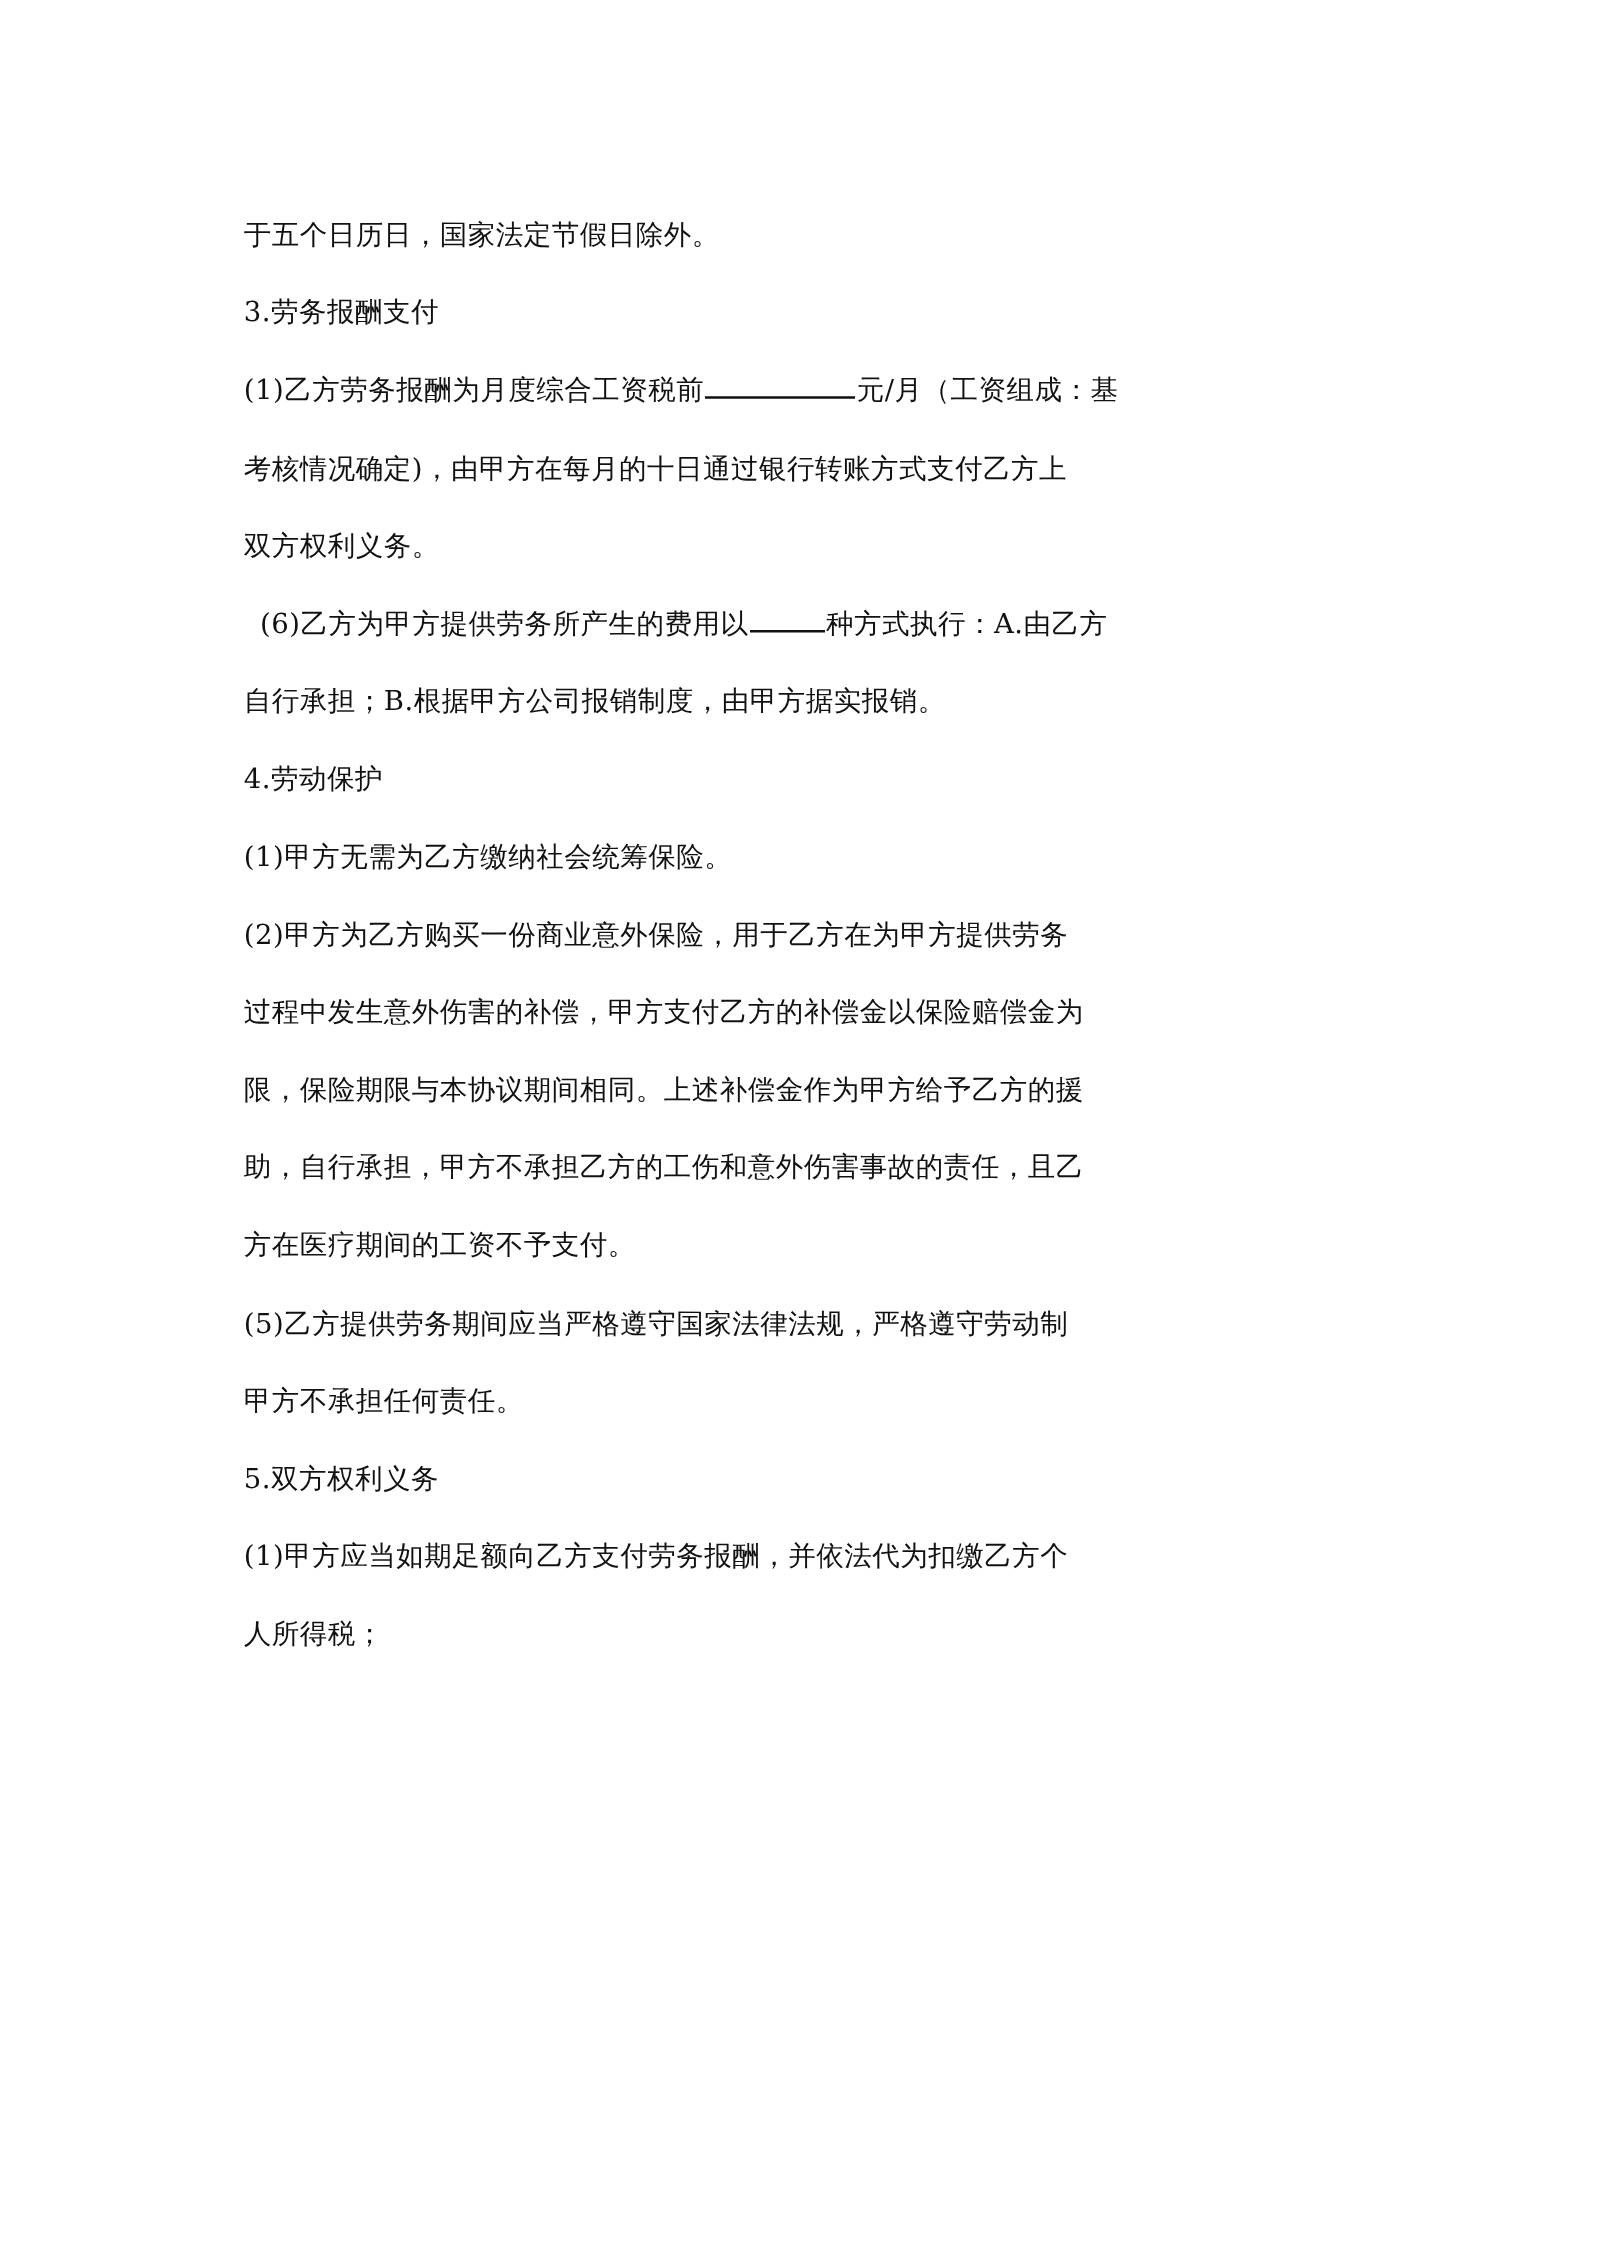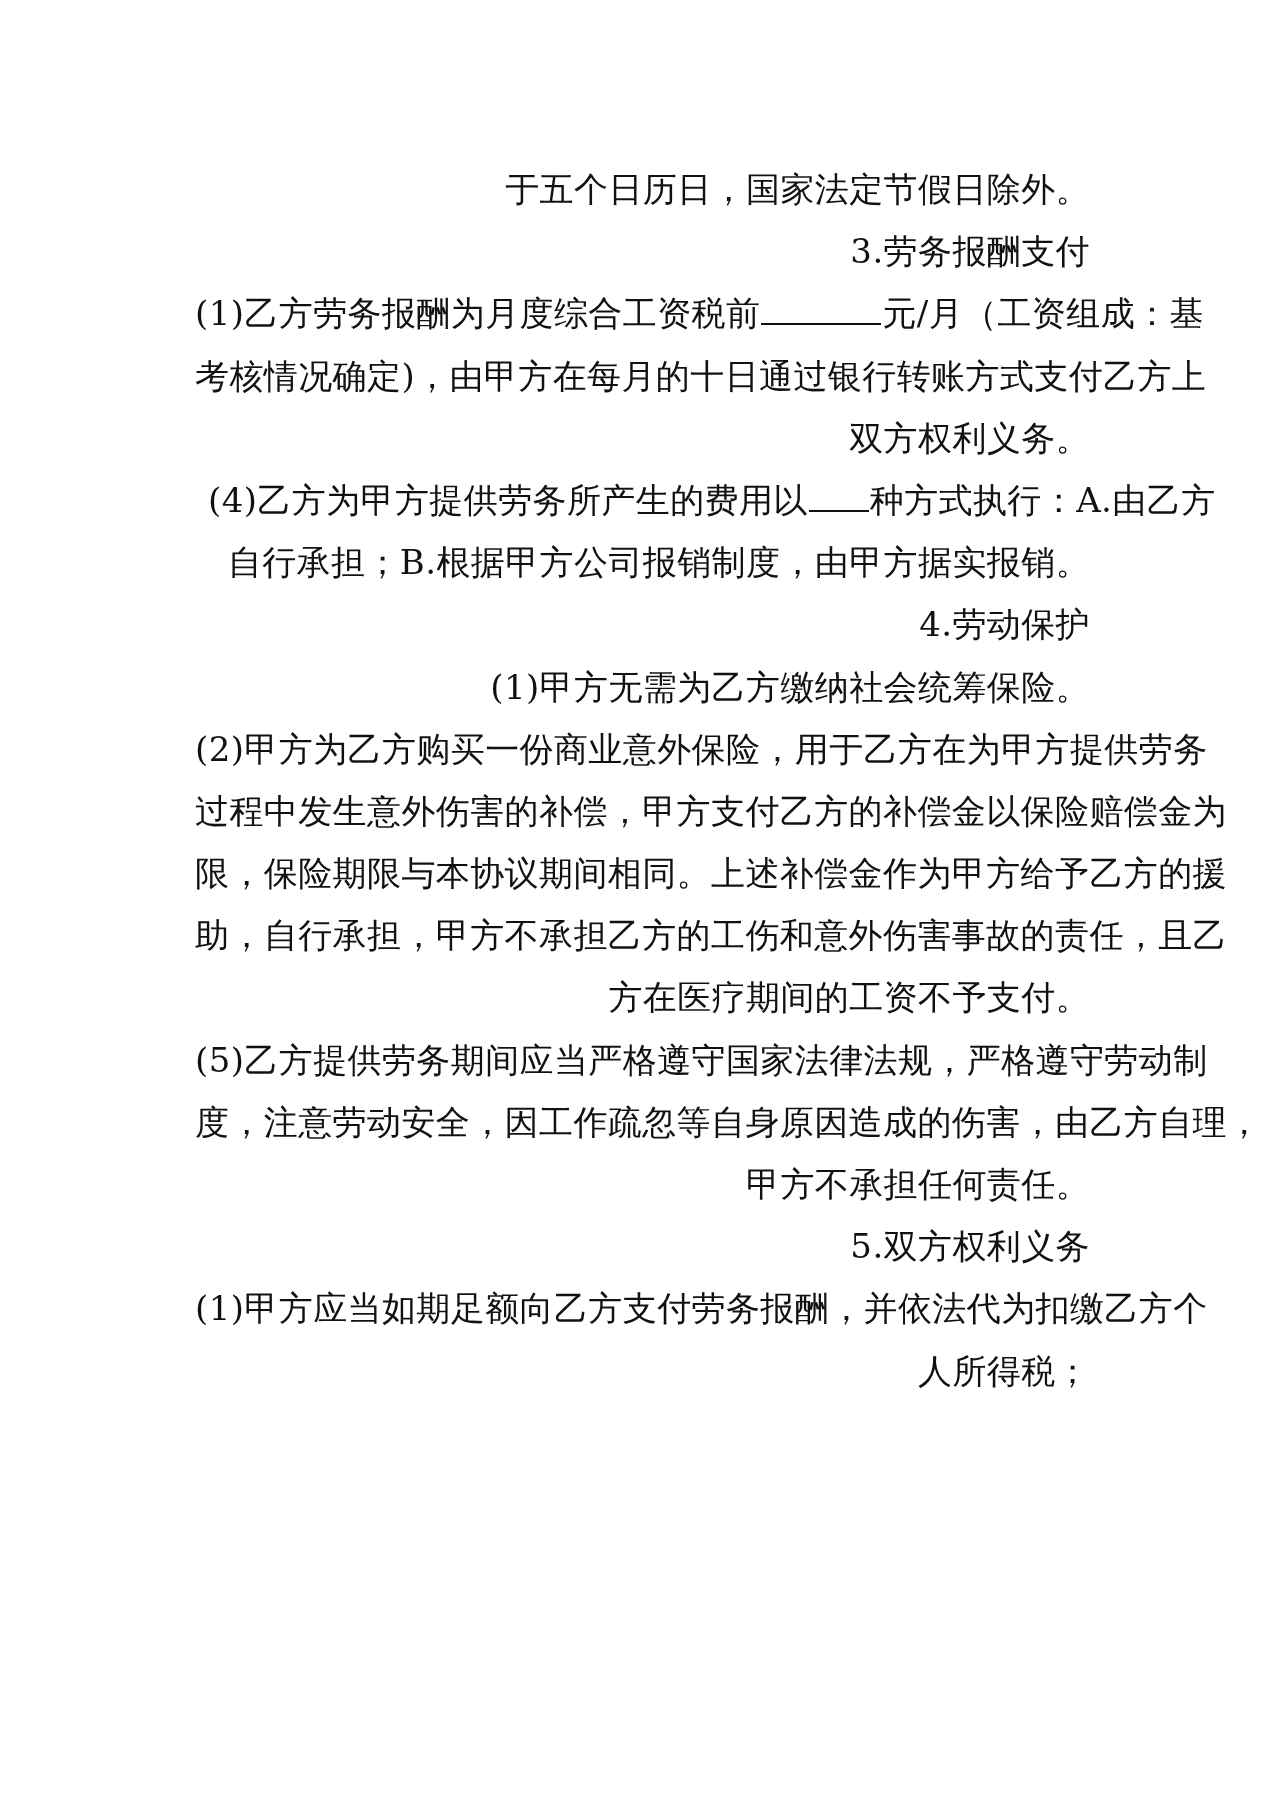--- a/index.html
+++ b/index.html
@@ -12,24 +12,23 @@
       height: 1810px;
       position: relative;
       overflow: hidden;
     }
     .page {
       position: absolute;
       left: 195px;
       top: 158px;
       width: 895px;
       font-family: "DejaVu Serif", "Liberation Serif", serif;
-      font-size: 34px;
+      font-size: 22px;
       line-height: 62.2px;
       color: #111111;
-      text-align: right;
     }
     .line {
       display: block;
       white-space: nowrap;
       height: 62.2px;
       letter-spacing: 0.4px;
     }
     .indent-half {
       padding-left: 13px;
     }
@@ -46,28 +45,27 @@
   </style>
 </head>
 <body>
 
 <div class="page">
   <span class="line">于五个日历日，国家法定节假日除外。</span>
   <span class="line heading">3.劳务报酬支付</span>
   <span class="line"><span>(1)乙方劳务报酬为月度综合工资税前</span><span class="blank blank-long"></span><span>元/月（工资组成：基</span></span>
   <span class="line">考核情况确定)，由甲方在每月的十日通过银行转账方式支付乙方上</span>
   <span class="line">双方权利义务。</span>
-  <span class="line indent-half"><span>(4)乙方为甲方提供劳务所产生的费用以</span><span class="blank blank-short"></span><span>种方式执行：A.由乙方</span></span>
+  <span class="line indent-half"><span>(6)乙方为甲方提供劳务所产生的费用以</span><span class="blank blank-short"></span><span>种方式执行：A.由乙方</span></span>
   <span class="line">自行承担；B.根据甲方公司报销制度，由甲方据实报销。</span>
   <span class="line heading">4.劳动保护</span>
   <span class="line">(1)甲方无需为乙方缴纳社会统筹保险。</span>
   <span class="line">(2)甲方为乙方购买一份商业意外保险，用于乙方在为甲方提供劳务</span>
   <span class="line">过程中发生意外伤害的补偿，甲方支付乙方的补偿金以保险赔偿金为</span>
   <span class="line">限，保险期限与本协议期间相同。上述补偿金作为甲方给予乙方的援</span>
   <span class="line">助，自行承担，甲方不承担乙方的工伤和意外伤害事故的责任，且乙</span>
   <span class="line">方在医疗期间的工资不予支付。</span>
   <span class="line">(5)乙方提供劳务期间应当严格遵守国家法律法规，严格遵守劳动制</span>
-  <span class="line">度，注意劳动安全，因工作疏忽等自身原因造成的伤害，由乙方自理，</span>
   <span class="line">甲方不承担任何责任。</span>
   <span class="line heading">5.双方权利义务</span>
   <span class="line">(1)甲方应当如期足额向乙方支付劳务报酬，并依法代为扣缴乙方个</span>
   <span class="line">人所得税；</span>
 </div>
 
 </body></html>

